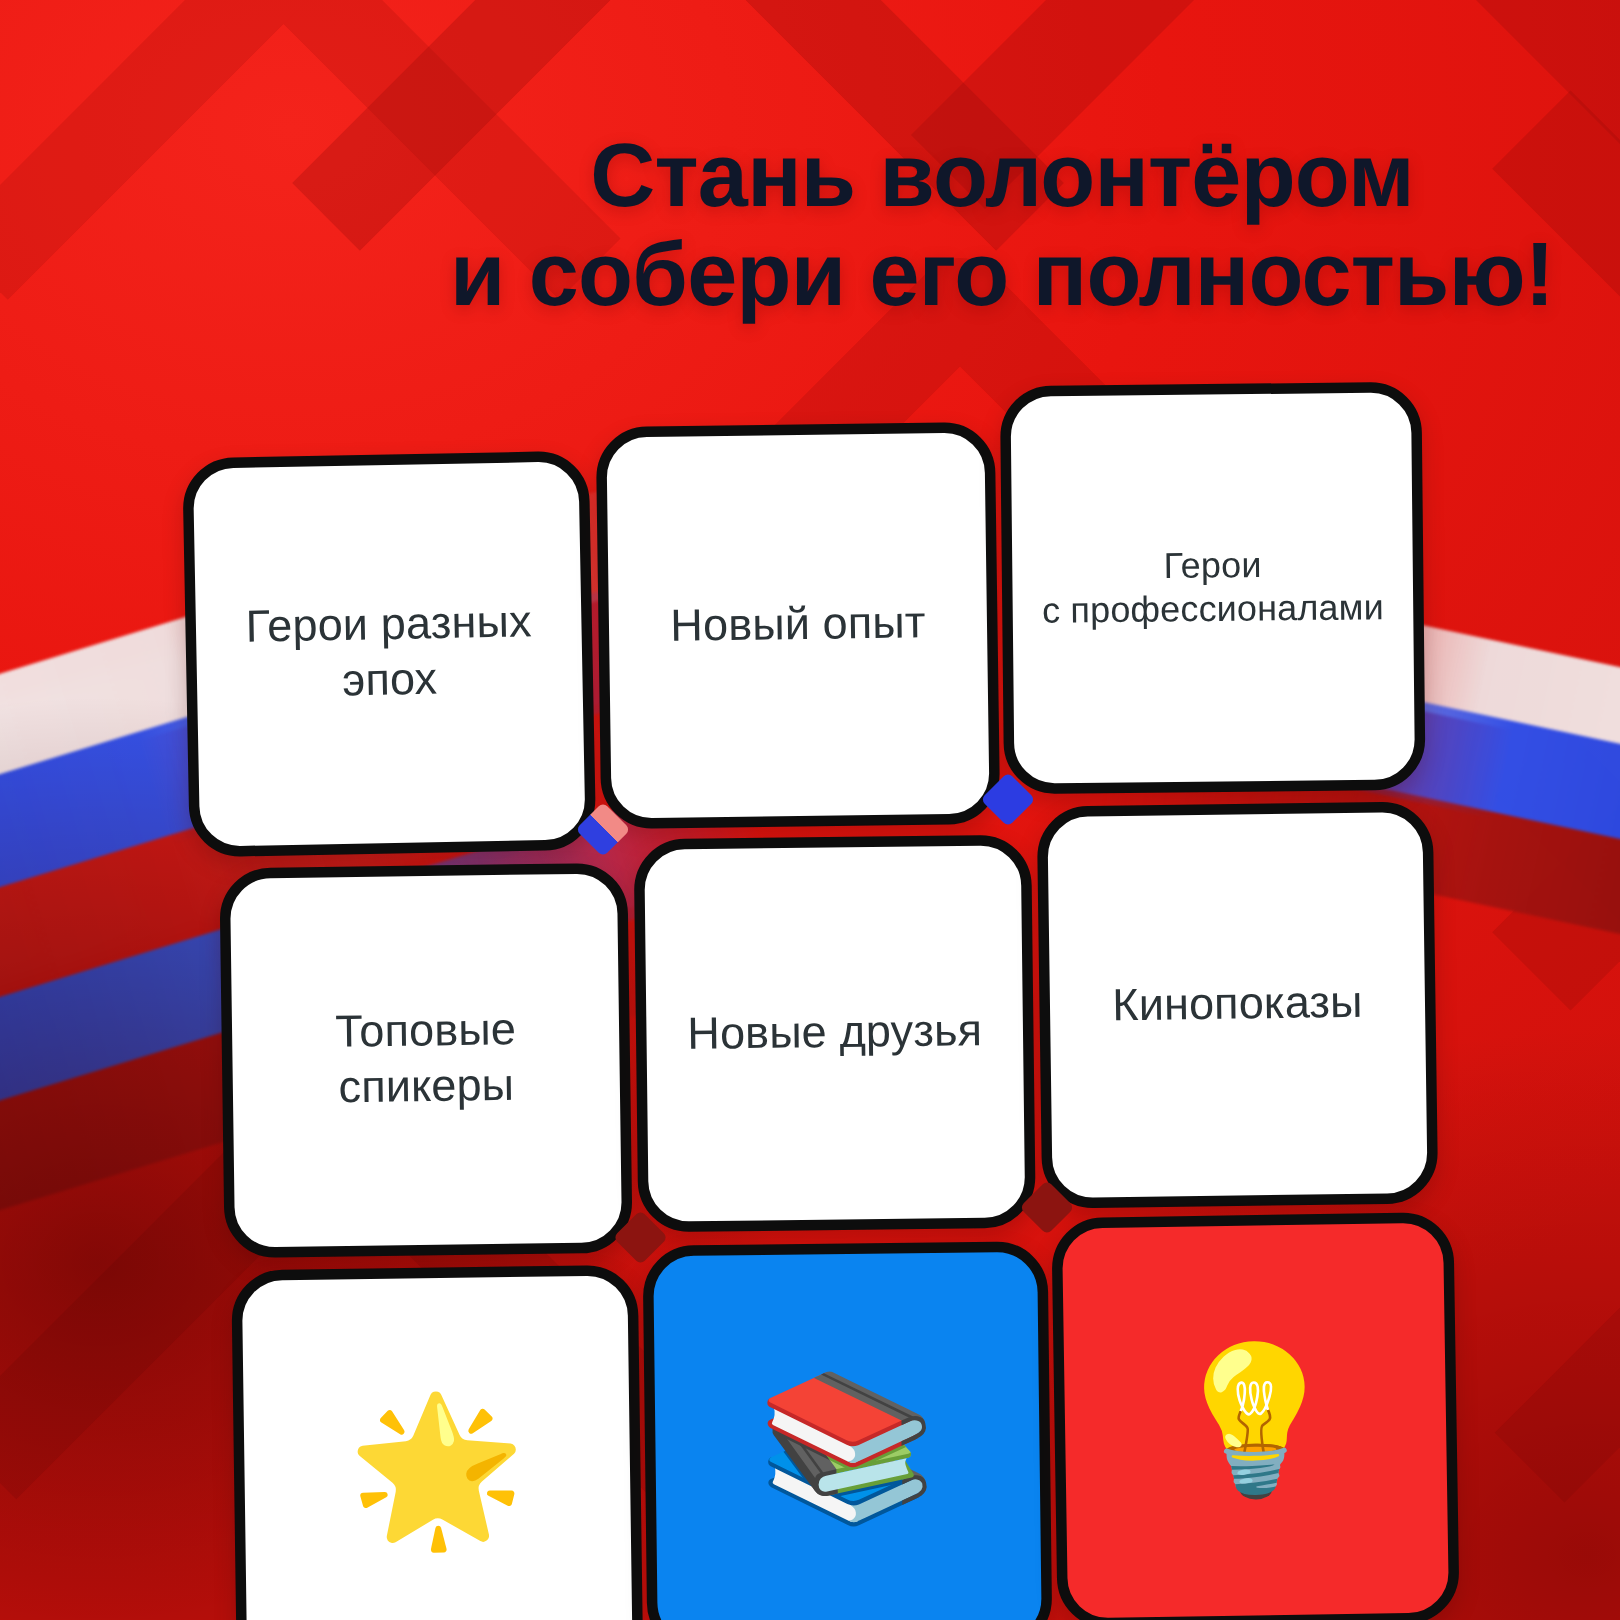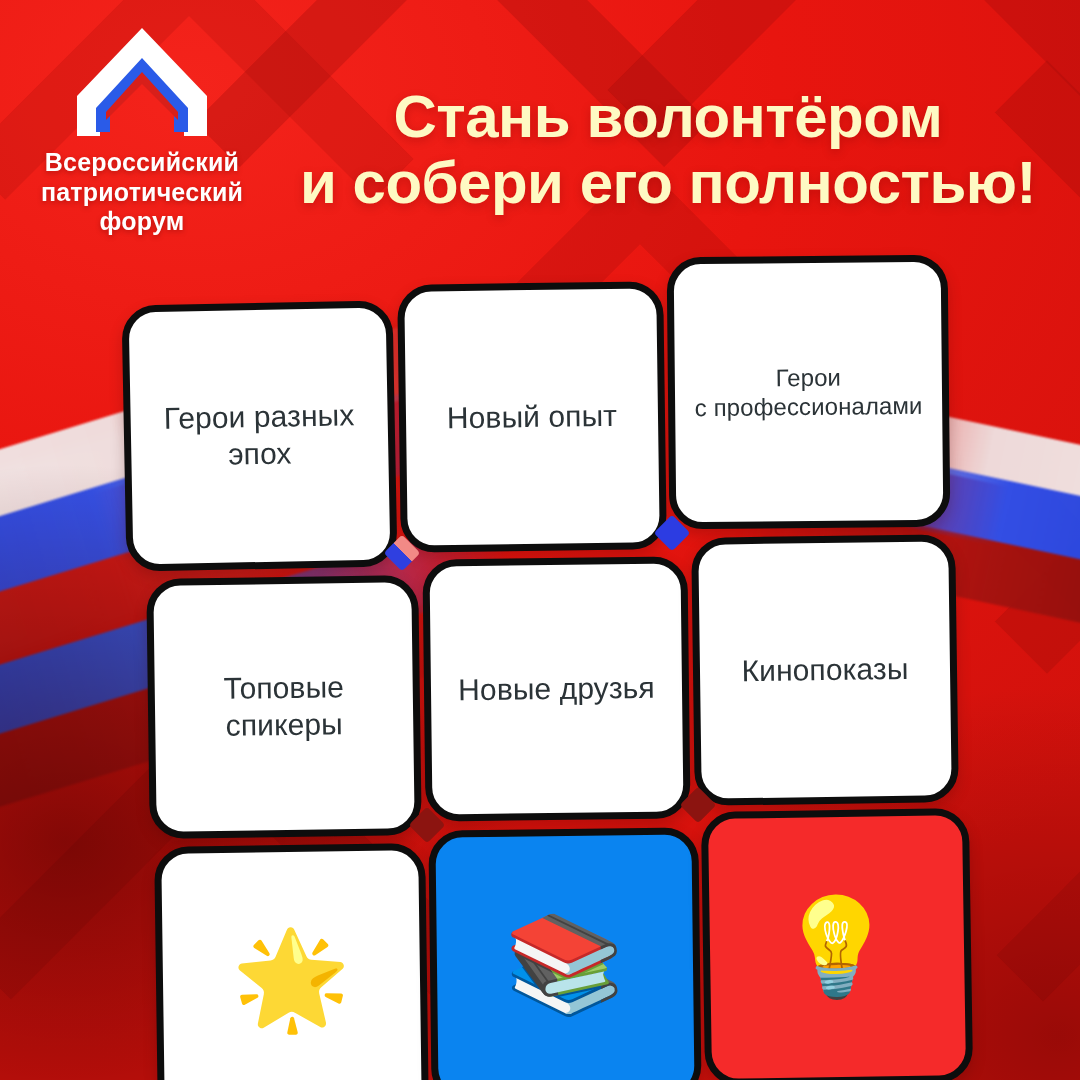--- a/index.html
+++ b/index.html
@@ -157,21 +157,21 @@
     line-height: 1.18;
     letter-spacing: .2px;
     text-shadow: 0 2px 5px rgba(90,0,0,.35);
   }
 
   
   .headline {
     position: absolute;
     left: 268px; top: 84px;
     width: 800px;
-    color: #fef9c3;
+    color: #0f172a;
     font-size: 60px;
     font-weight: 700;
     line-height: 1.10;
     letter-spacing: -0.5px;
     text-align: center;
     z-index: 6;
     text-shadow: 0 3px 10px rgba(120,0,0,.30);
   }
   .headline .l2 { display: block; text-align: center; }
 
@@ -265,32 +265,20 @@
     <div class="band b4"></div>
       <div class="band b5"></div>
   </div>
   <div class="ribbon ribbon-right">
     <div class="band b1"></div>
       <div class="band b2"></div>
       <div class="band b3"></div>
   </div>
   <div class="vignette"></div>
 
-  <div class="logo-block">
-    <svg class="logo-mark" viewBox="0 0 150 120">
-      <path d="M75 6 L140 74 L140 114 L117 114 L117 86 L75 40 L33 86 L33 114 L10 114 L10 74 Z" fill="#FFFFFF"></path>
-      <path d="M75 36 L121 86 L121 110 L107 110 L107 92 L75 58 L43 92 L43 110 L29 110 L29 86 Z" fill="#2A5BE8"></path>
-      <path d="M75 50 L111 90 L111 98 L75 62 L39 98 L39 90 Z" fill="#D81F1A"></path>
-    </svg>
-    <div class="logo-text">
-      <span>Всероссийский</span><br>
-      <span>патриотический</span><br>
-      <span>форум</span>
-    </div>
-  </div>
 
   <div class="headline">
     <span class="l1">Стань волонтёром</span>
     <span class="l2">и собери его полностью!</span>
   </div>
 
   <div class="grid">
 
     <div class="card c1">
       <span class="card-label">Герои разных эпох</span>

